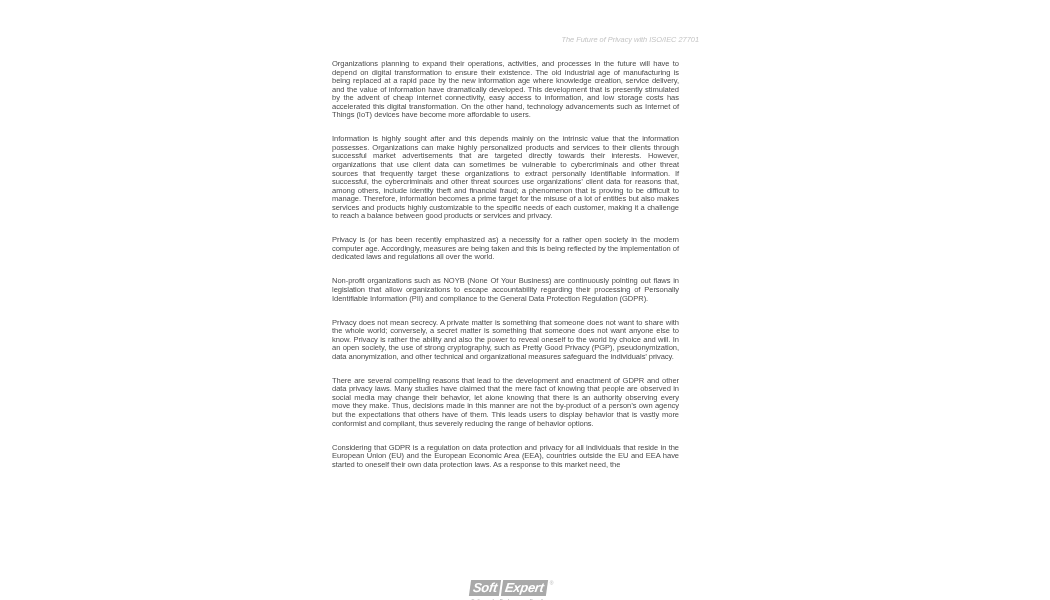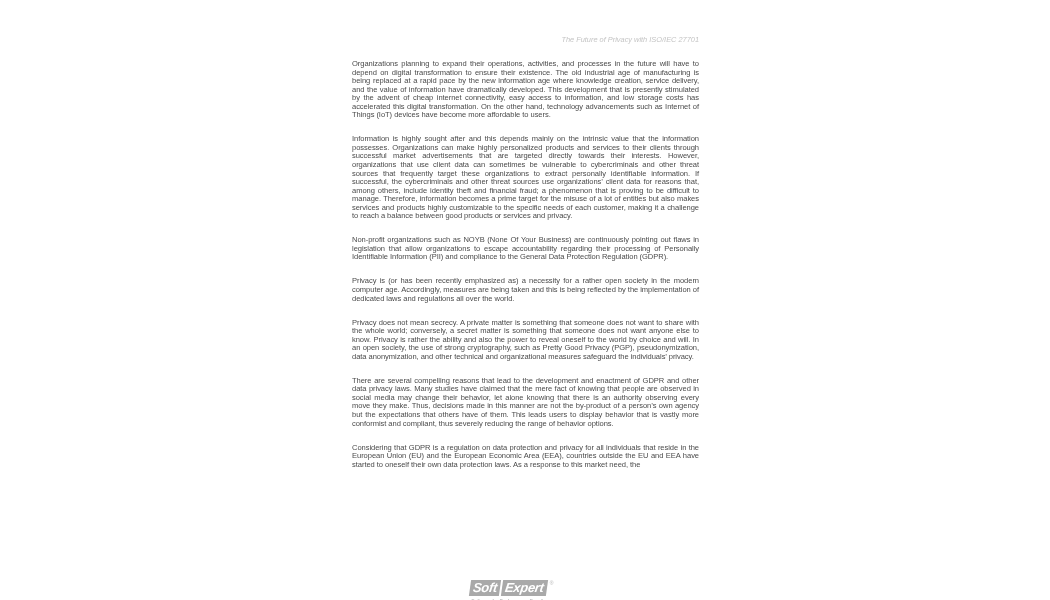--- a/index.html
+++ b/index.html
@@ -11,21 +11,21 @@
   }
   .page {
     position: absolute; left: 0; top: 0; width: 878px; height: 600px; margin-top: 17px;
   }
   .running-header {
     position: absolute; top: 18px; left: 352px; width: 347px;
     text-align: right; font-style: italic;
     font-size: 7.4px; color: #c4c4c4;
   }
   .body-text {
-    position: absolute; left: 352px; width: 347px; top: 43px;
+    position: absolute; left: 332px; width: 347px; top: 43px;
   }
   .para {
     margin: 0 0 15.5px 0;
     font-size: 7.55px; line-height: 8.55px;
     color: #4a4a4a; text-align: justify;
     letter-spacing: -0.05px;
   }
   .logo {
     position: absolute; left: 470px; top: 563px; width: 110px; height: 34px;
   }
@@ -45,22 +45,22 @@
 </style>
 </head>
 <body>
 
 <div class="page">
   <div class="running-header">The Future of Privacy with ISO/IEC 27701</div>
 
   <div class="body-text">
     <p class="para">Organizations planning to expand their operations, activities, and processes in the future will have to depend on digital transformation to ensure their existence. The old industrial age of manufacturing is being replaced at a rapid pace by the new information age where knowledge creation, service delivery, and the value of information have dramatically developed. This development that is presently stimulated by the advent of cheap internet connectivity, easy access to information, and low storage costs has accelerated this digital transformation. On the other hand, technology advancements such as Internet of Things (IoT) devices have become more affordable to users.</p>
     <p class="para">Information is highly sought after and this depends mainly on the intrinsic value that the information possesses. Organizations can make highly personalized products and services to their clients through successful market advertisements that are targeted directly towards their interests. However, organizations that use client data can sometimes be vulnerable to cybercriminals and other threat sources that frequently target these organizations to extract personally identifiable information. If successful, the cybercriminals and other threat sources use organizations’ client data for reasons that, among others, include identity theft and financial fraud; a phenomenon that is proving to be difficult to manage. Therefore, information becomes a prime target for the misuse of a lot of entities but also makes services and products highly customizable to the specific needs of each customer, making it a challenge to reach a balance between good products or services and privacy.</p>
+    <p class="para">Privacy is (or has been recently emphasized as) a necessity for a rather open society in the modern computer age. Accordingly, measures are being taken and this is being reflected by the implementation of dedicated laws and regulations all over the world.</p>
     <p class="para">Non-profit organizations such as NOYB (None Of Your Business) are continuously pointing out flaws in legislation that allow organizations to escape accountability regarding their processing of Personally Identifiable Information (PII) and compliance to the General Data Protection Regulation (GDPR).</p>
-    <p class="para">Privacy is (or has been recently emphasized as) a necessity for a rather open society in the modern computer age. Accordingly, measures are being taken and this is being reflected by the implementation of dedicated laws and regulations all over the world.</p>
     <p class="para">Privacy does not mean secrecy. A private matter is something that someone does not want to share with the whole world; conversely, a secret matter is something that someone does not want anyone else to know. Privacy is rather the ability and also the power to reveal oneself to the world by choice and will. In an open society, the use of strong cryptography, such as Pretty Good Privacy (PGP), pseudonymization, data anonymization, and other technical and organizational measures safeguard the individuals’ privacy.</p>
     <p class="para">There are several compelling reasons that lead to the development and enactment of GDPR and other data privacy laws. Many studies have claimed that the mere fact of knowing that people are observed in social media may change their behavior, let alone knowing that there is an authority observing every move they make. Thus, decisions made in this manner are not the by-product of a person’s own agency but the expectations that others have of them. This leads users to display behavior that is vastly more conformist and compliant, thus severely reducing the range of behavior options.</p>
     <p class="para">Considering that GDPR is a regulation on data protection and privacy for all individuals that reside in the European Union (EU) and the European Economic Area (EEA), countries outside the EU and EEA have started to oneself their own data protection laws. As a response to this market need, the</p>
   </div>
 
   <div class="logo">
     <div class="logo-row">
       <span class="logo-box">Soft</span>
       <span class="logo-box">Expert</span>
       <span class="logo-reg">®</span>

